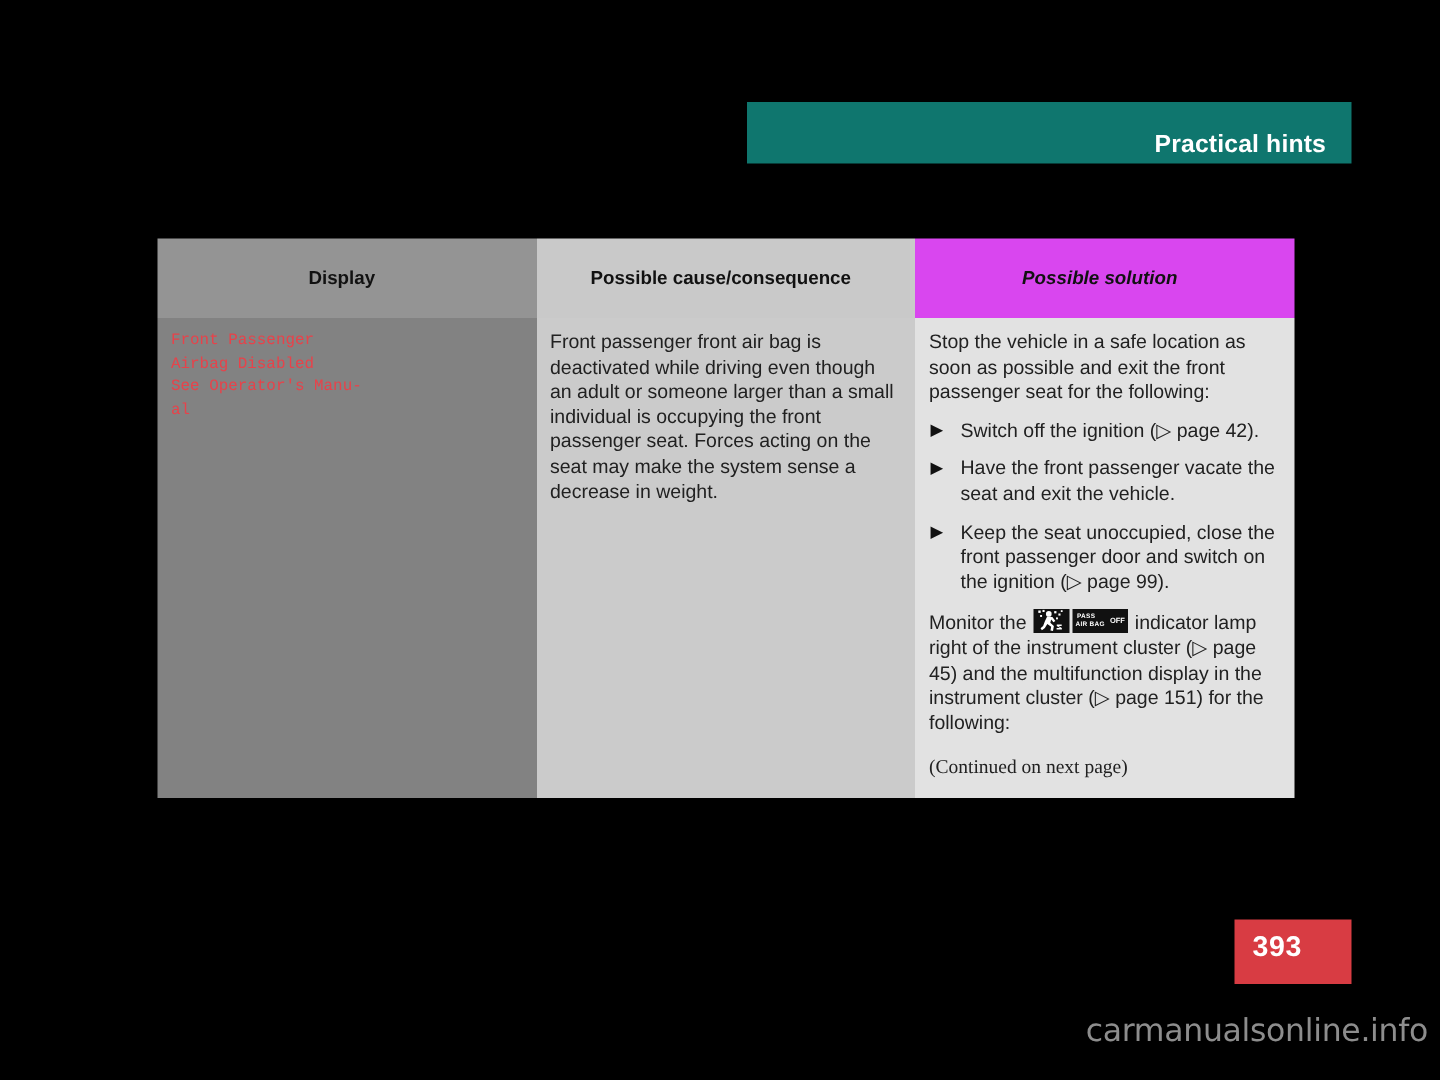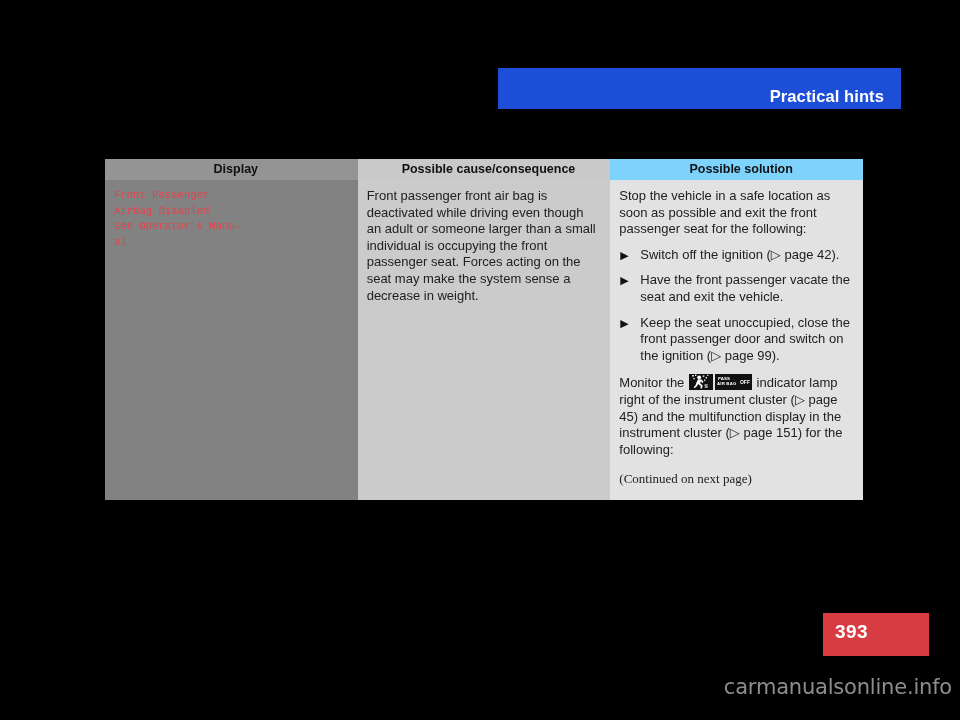--- a/index.html
+++ b/index.html
@@ -17,21 +17,21 @@
     -webkit-font-smoothing: antialiased;
   }
 
   
   #section-header {
     position: absolute;
     left: 498px;
     top: 68px;
     width: 403px;
     height: 41px;
-    background: #1d4ed8;
+    background: #0f766e;
     box-sizing: border-box;
   }
   #section-header .title {
     position: absolute;
     right: 17px;
     bottom: 5px;
     color: #ffffff;
     font-size: 16.5px;
     font-weight: bold;
     letter-spacing: 0.1px;
@@ -43,40 +43,40 @@
   #hint-table {
     position: absolute;
     left: 105px;
     top: 159px;
     width: 758px;
     border-collapse: collapse;
     table-layout: fixed;
   }
   #hint-table td, #hint-table th {
     vertical-align: top;
-    padding: 0;
+    padding: 16px;
     margin: 0;
     border: 0;
   }
 
   
   .hdr {
     height: 21px;
     font-size: 12.5px;
     font-weight: bold;
     color: #111111;
     line-height: 21px;
     padding-left: 9px !important;
     white-space: nowrap;
     box-sizing: border-box;
     border-bottom: 1px solid #ffffff;
   }
   .hdr.c1 { background: #949494; }
   .hdr.c2 { background: #c9c9c9; }
-  .hdr.c3 { background: #7dd3fc; }
+  .hdr.c3 { background: #d946ef; font-style: italic; }
 
   
   .cell {
     box-sizing: border-box;
     padding: 8px 9px 12px 9px !important;
   }
   .cell.c1 {
     background: #828282;
     width: 138px;
   }
@@ -200,21 +200,20 @@
   }
 
   
   #page-number {
     position: absolute;
     left: 823px;
     top: 613px;
     width: 78px;
     height: 43px;
     background: #d83c43;
-    padding-left: 28px;
   }
   #page-number .num {
     position: absolute;
     left: 12px;
     top: 9px;
     color: #ffffff;
     font-size: 19px;
     font-weight: bold;
     line-height: 1;
     letter-spacing: 0.4px;

